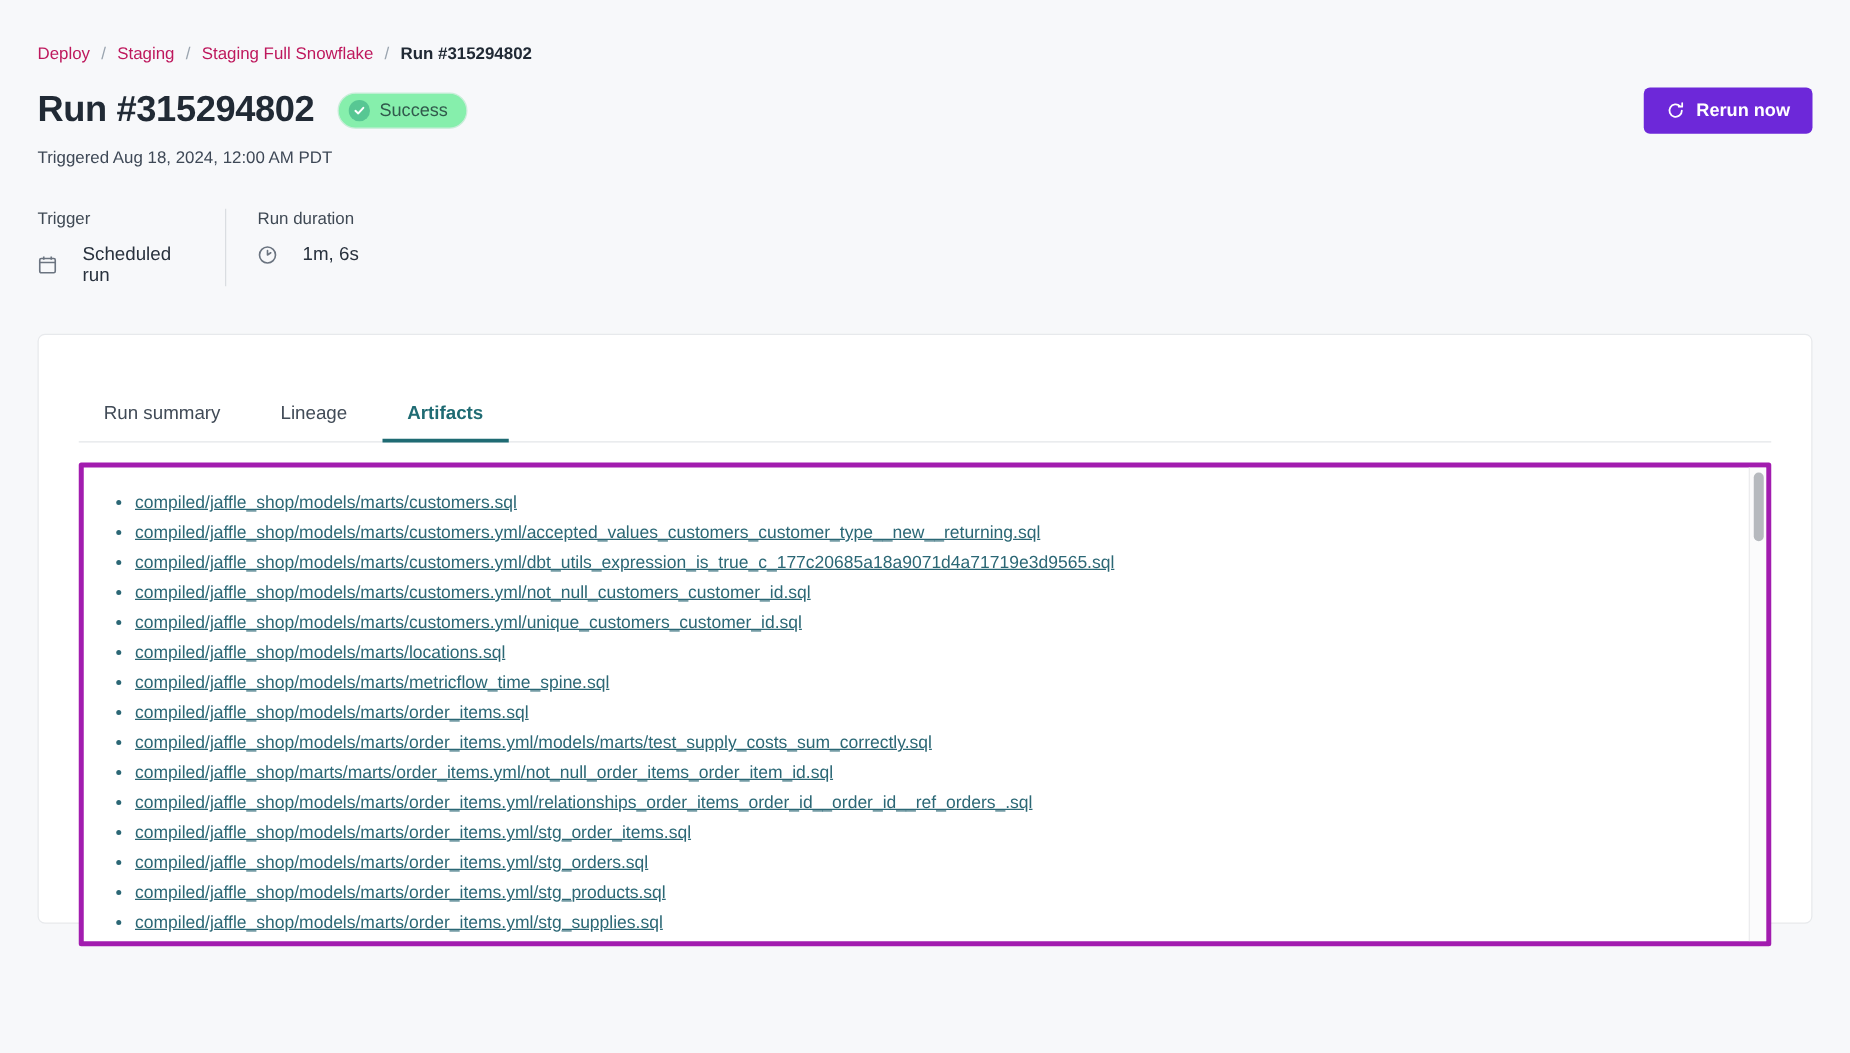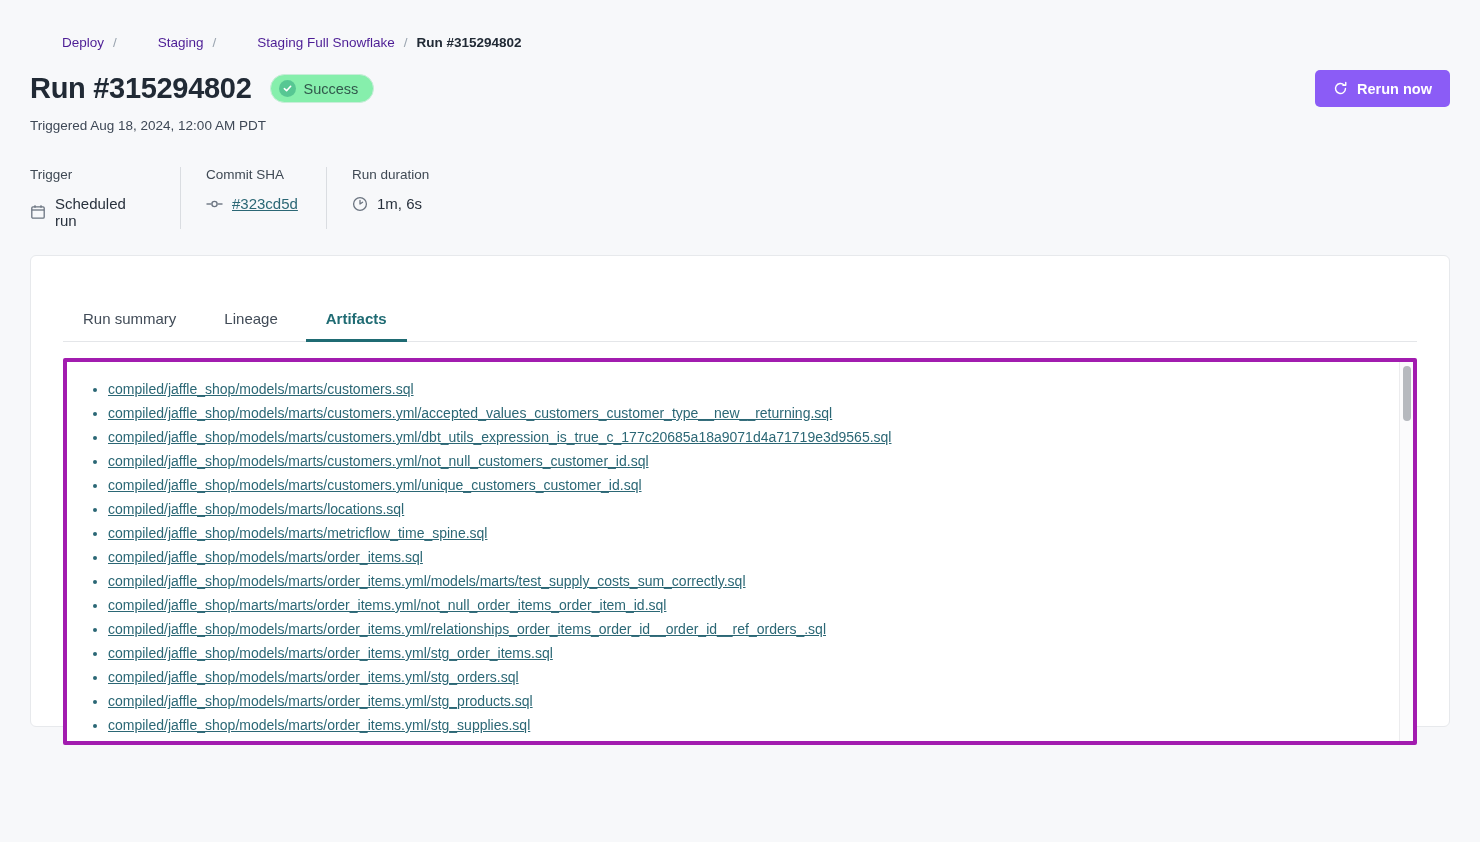--- a/index.html
+++ b/index.html
@@ -7,56 +7,56 @@
   body {
     width: 1480px; height: 842px; overflow: hidden;
     background: #f7f8fa;
     font-family: "Liberation Sans", sans-serif;
     color: #2a3440;
   }
   .page { padding: 0 30px; }
 
   
   .breadcrumb { display: flex; align-items: center; gap: 9px; margin-top: 35px; font-size: 13.5px; color: #4c5866; }
-  .crumb-link { color: #4c1d95; text-decoration: none; cursor: pointer; margin-left: 32px; }
+  .crumb-link { color: #be185d; text-decoration: none; cursor: pointer; }
   .crumb-sep { color: #9aa4af; }
   .crumb-current { color: #212a35; font-weight: 700; }
 
   
   .header-row { display: flex; align-items: center; margin-top: 20px; }
   .page-title { font-size: 29px; font-weight: 700; color: #212a35; letter-spacing: -0.3px; }
   .status-badge {
     margin-left: 18px; display: inline-flex; align-items: center; gap: 8px;
     background: #86efac; border: 1px solid #c9edd9; border-radius: 17px;
     padding: 5px 15px 5px 8px; font-size: 14.5px; color: #31594c;
   }
   .check-circle { width: 17px; height: 17px; border-radius: 50%; background: #57c793; display: flex; align-items: center; justify-content: center; }
   .rerun-btn {
     margin-left: auto; display: inline-flex; align-items: center; gap: 9px;
-    background: #8b5cf6; color: #ffffff; border: none; border-radius: 5px;
+    background: #6d28d9; color: #ffffff; border: none; border-radius: 5px;
     height: 37px; padding: 0 18px; font-size: 14.5px; font-weight: 600;
     font-family: "Liberation Sans", sans-serif; cursor: pointer;
   }
   .triggered { margin-top: 11px; font-size: 13.5px; color: #3e4856; }
 
   
   .details { display: flex; margin-top: 34px; }
   .dcol { padding-right: 30px; }
   .dcol + .dcol { padding-left: 25px; }
   .dcol.bordered { border-right: 1px solid #dadde1; }
   .dcol1 { width: 151px; }
   .dcol2 { width: 146px; }
   .dlabel { font-size: 13.5px; color: #3f4954; }
-  .dvalue { display: flex; align-items: center; gap: 9px; margin-top: 13px; font-size: 15px; color: #28313d; }
+  .dvalue { display: flex; align-items: center; gap: 20px; margin-top: 13px; font-size: 15px; color: #28313d; }
   .dicon { color: #6b7480; display: inline-flex; }
   .commit-link { color: #2b6775; text-decoration: underline; cursor: pointer; }
 
   
   .card {
-    margin-top: 26px; height: 472px; background: #ffffff;
+    margin-top: 38px; height: 472px; background: #ffffff;
     border: 1px solid #e7e9ec; border-radius: 6px; padding: 0 32px;
   }
   .tabs { display: flex; margin-top: 44px; border-bottom: 1px solid #e4e6e9; }
   .tab {
     position: relative; padding: 10px 20px 14px; font-size: 15px; color: #414b57; cursor: pointer;
     margin-right: 8px;
   }
   .tab.active { color: #1f6b73; font-weight: 700; }
   .tab.active::after { content: ""; position: absolute; left: 0; right: 0; bottom: -1px; height: 3px; background: #1f6b73; }
 
@@ -122,33 +122,20 @@
           <svg width="16" height="16" viewBox="0 0 16 16" fill="none" stroke="#6b7480" stroke-width="1.3">
               <rect x="1.8" y="2.8" width="12.4" height="11.4" rx="1.2"></rect>
               <line x1="1.8" y1="6" x2="14.2" y2="6"></line>
               <line x1="5" y1="1.2" x2="5" y2="3.8"></line>
               <line x1="11" y1="1.2" x2="11" y2="3.8"></line>
             </svg>
         </span>
         <span>Scheduled run</span>
       </div>
     </div>
-    <div class="dcol dcol2 bordered">
-      <div class="dlabel">Commit SHA</div>
-      <div class="dvalue">
-        <span class="dicon">
-          <svg width="17" height="16" viewBox="0 0 17 16" fill="none" stroke="#6b7480" stroke-width="1.4">
-              <line x1="0.5" y1="8" x2="5.2" y2="8"></line>
-              <circle cx="8.5" cy="8" r="2.6"></circle>
-              <line x1="11.8" y1="8" x2="16.5" y2="8"></line>
-            </svg>
-        </span>
-        <a class="commit-link">#323cd5d</a>
-      </div>
-    </div>
     <div class="dcol">
       <div class="dlabel">Run duration</div>
       <div class="dvalue">
         <span class="dicon">
           <svg width="16" height="16" viewBox="0 0 16 16" fill="none" stroke="#6b7480" stroke-width="1.3">
               <circle cx="8" cy="8" r="6.4"></circle>
               <polyline points="8,4.4 8,8 10.6,6.2" stroke-linecap="round" stroke-linejoin="round"></polyline>
             </svg>
         </span>
         <span>1m, 6s</span>

